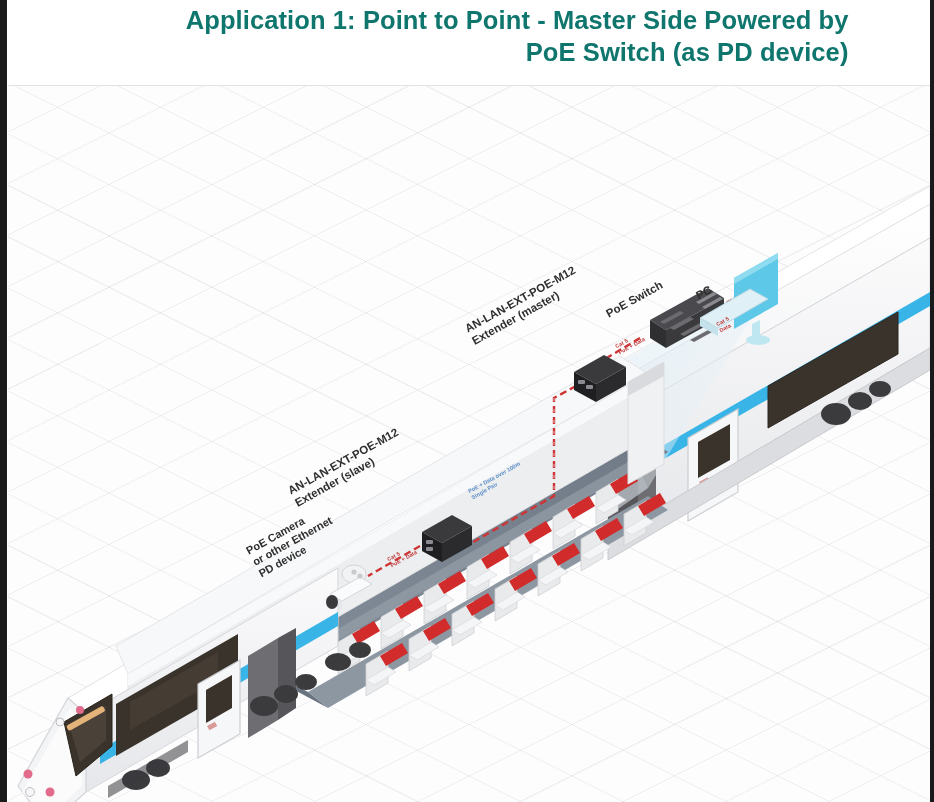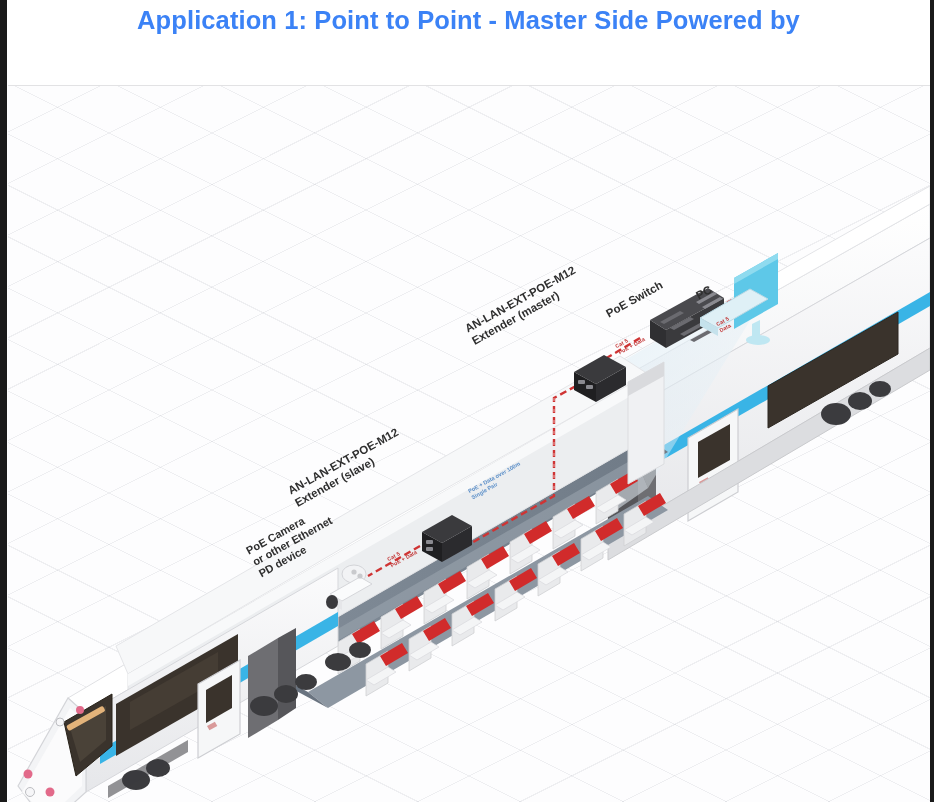--- a/index.html
+++ b/index.html
@@ -17,25 +17,25 @@
 
   
   .header{
     position:absolute;left:7px;top:0;width:923px;height:84px;
     background:#ffffff;
     display:flex;align-items:flex-start;justify-content:center;
   }
   .title{
     margin:4px 0 16px 0;
     width:760px;
-    text-align:center;
+    text-align:right;
     font-size:25.5px;
     font-weight:bold;
     line-height:1.26;
-    color:#3b82f6;
+    color:#0f766e;
     letter-spacing:.1px;
   }
   .title .l2{display:block;}
 
   
   .panel{
     position:absolute;left:8px;top:85px;width:922px;height:717px;
     background:#fdfdfe;
     border-top:1px solid #e2e2e4;
     overflow:hidden;
@@ -86,20 +86,21 @@
 <body>
 
 <div id="page">
 
   <div class="edge-left"></div>
   <div class="edge-right"></div>
 
   <div class="header">
     <div class="title">
       <span>Application 1: Point to Point - Master Side Powered by</span>
+      <span class="l2">PoE Switch (as PD device)</span>
     </div>
   </div>
 
   <div class="panel">
     <div class="grid"></div>
 
     <div class="scene">
       <svg width="922" height="717" viewBox="0 0 922 717">
         <defs>
           <linearGradient id="roofG" x1="0" y1="0" x2="0" y2="1">

